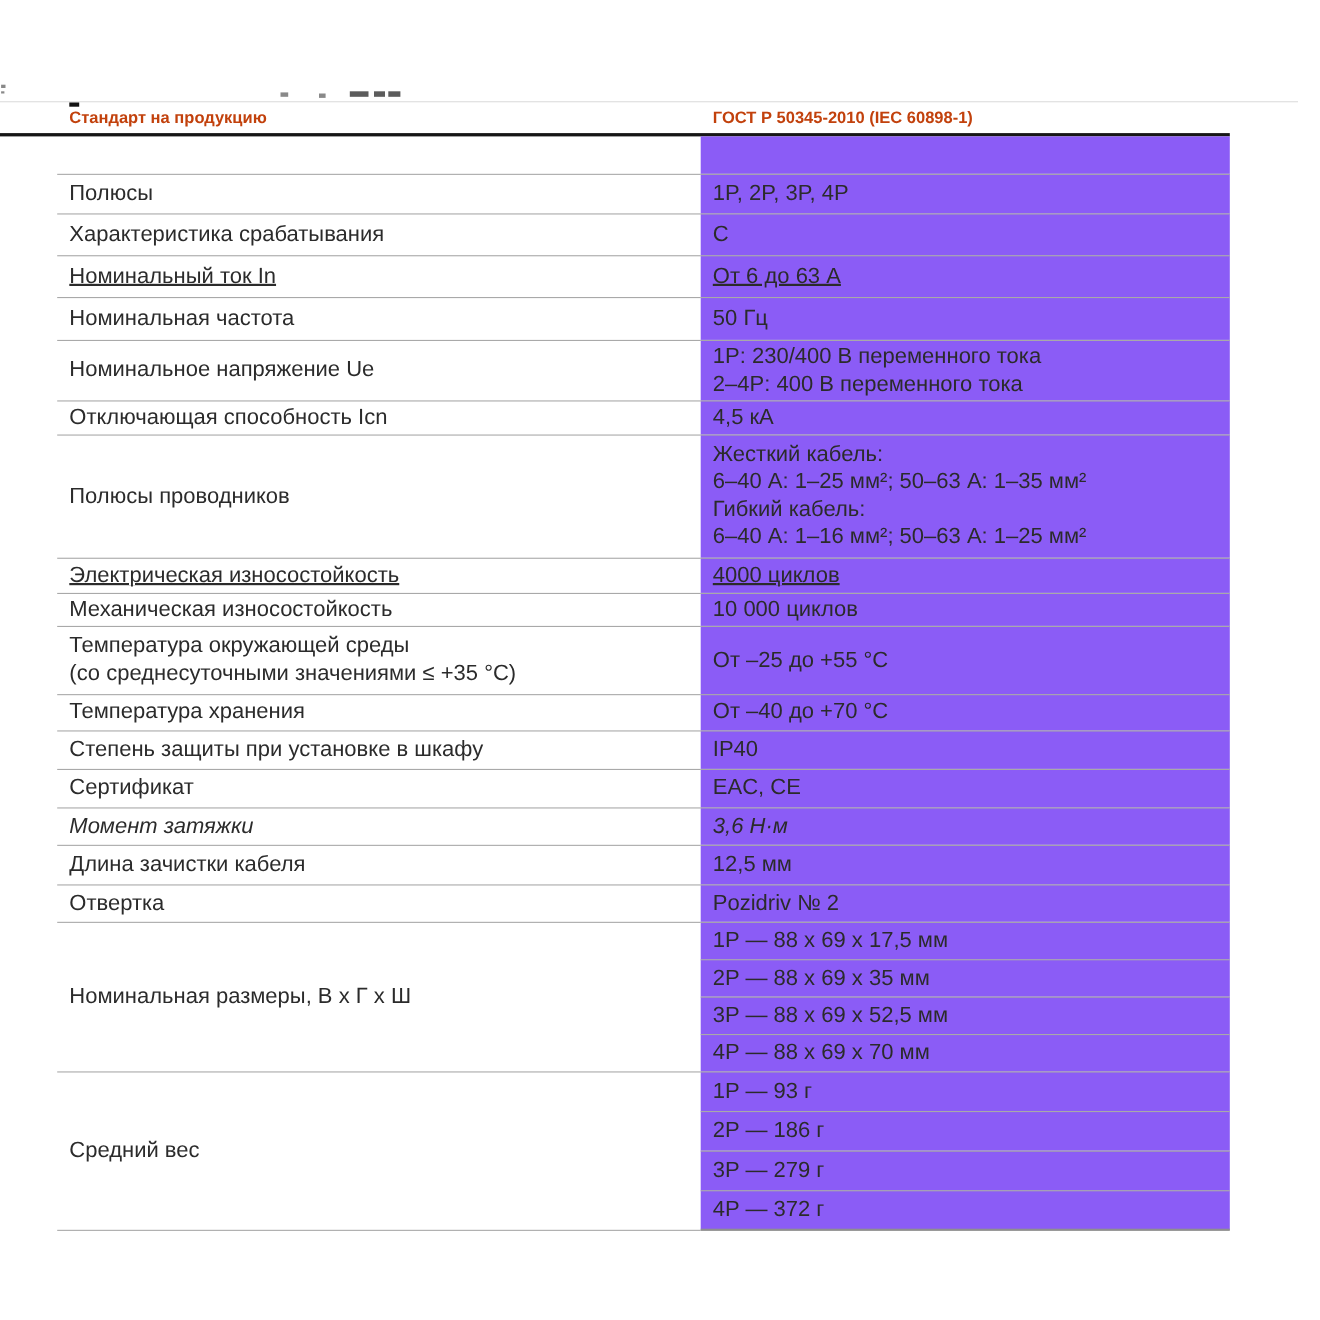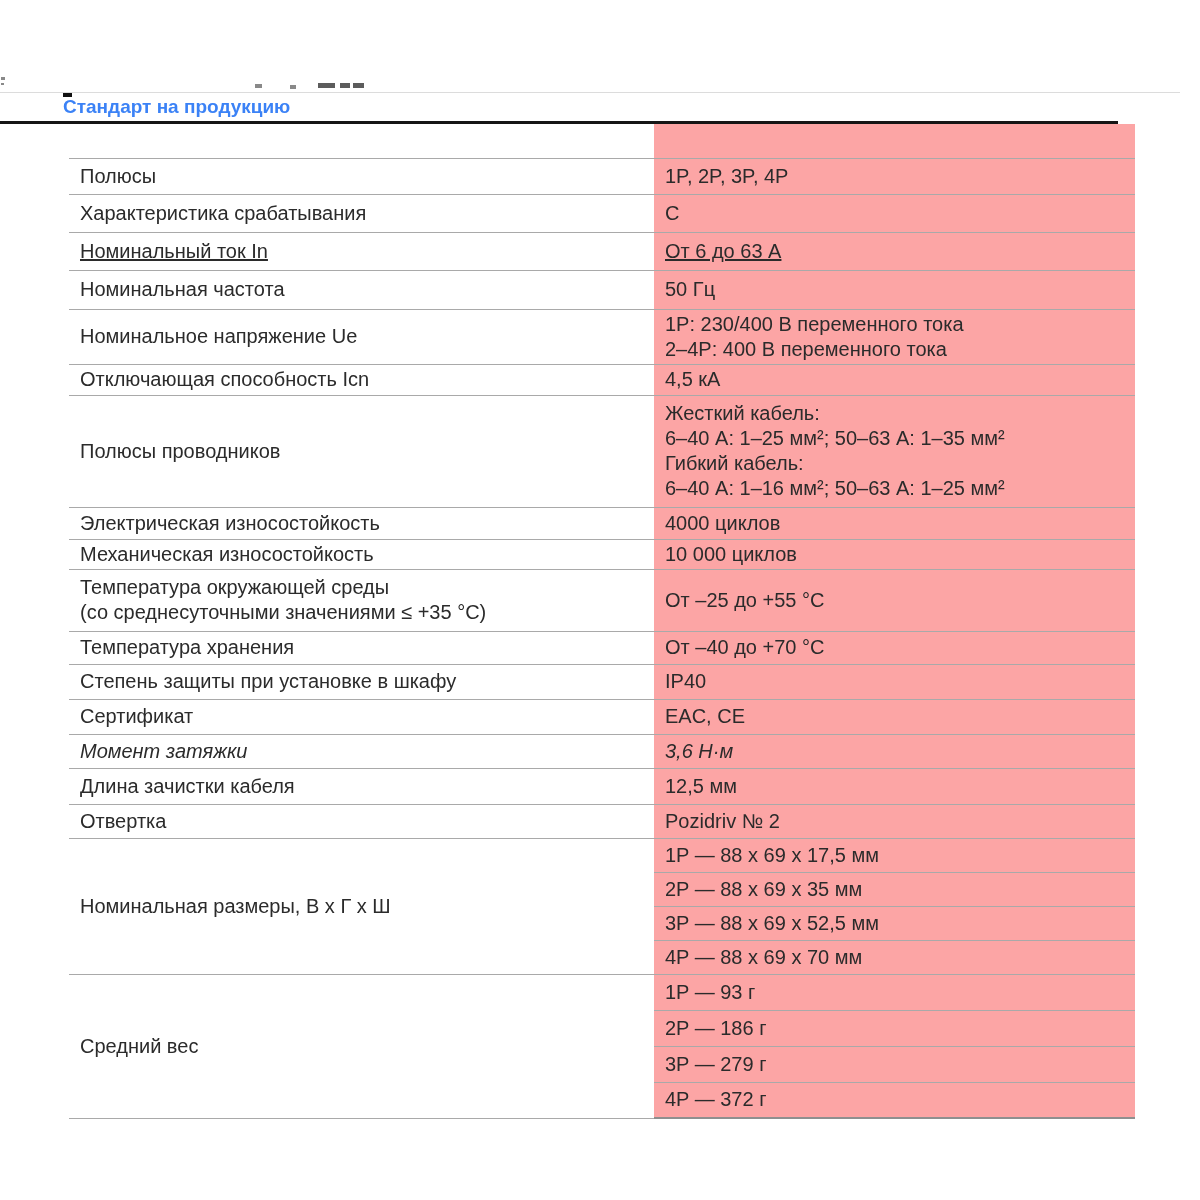--- a/index.html
+++ b/index.html
@@ -35,57 +35,57 @@
     left: 0;
     width: 1118px;
     height: 28px;
   }
   .header-cell {
     position: absolute;
     top: 0;
     height: 28px;
     display: flex;
     align-items: center;
-    font-size: 19px;
+    font-size: 15px;
     font-weight: bold;
-    color: #3b82f6;
+    color: #c2410c;
     white-space: nowrap;
   }
   .header-cell.left  { left: 63px; }
   .header-cell.right { left: 648px; }
   .thick-rule {
     position: absolute;
     top: 121px;
     left: 0;
     width: 1118px;
     height: 3px;
     background: #161616;
   }
   table.spec-table {
     position: absolute;
     top: 124px;
-    left: 69px;
+    left: 52px;
     width: 1066px;
     border-collapse: collapse;
     table-layout: fixed;
   }
   table.spec-table col.c1 { width: 585px; }
   table.spec-table col.c2 { width: 481px; }
   table.spec-table th, table.spec-table td {
     border-bottom: 1px solid #a9a9a9;
     font-size: 20px;
     font-weight: normal;
     text-align: left;
     vertical-align: middle;
     line-height: 25px;
     white-space: pre-line;
     padding: 2px 10px 2px 11px;
     color: #2b2b2b;
   }
-  table.spec-table td.value-cell { background: #fca5a5; }
+  table.spec-table td.value-cell { background: #8b5cf6; }
   table.spec-table tr:last-child th,
   table.spec-table tr:last-child td {
     border-bottom: 2px solid #8f8f8f;
   }
 </style>
 </head>
 <body>
 
 <div class="artifact" style="left:1px;  top:77px; width:4px;  height:3px;"></div>
 <div class="artifact" style="left:1px;  top:83px; width:3px;  height:2px;"></div>
@@ -93,20 +93,21 @@
 <div class="artifact" style="left:290px; top:85px; width:6px;  height:4px;"></div>
 <div class="artifact" style="left:318px; top:83px; width:17px; height:5px; opacity:0.9;"></div>
 <div class="artifact" style="left:340px; top:83px; width:10px; height:5px; opacity:0.9;"></div>
 <div class="artifact" style="left:353px; top:83px; width:11px; height:5px; opacity:0.9;"></div>
 <div class="artifact" style="left:63px; top:93px; width:9px; height:4px; background:#111; opacity:1;"></div>
 
 <div class="hairline"></div>
 
 <div class="header-row">
   <div class="header-cell left">Стандарт на продукцию</div>
+  <div class="header-cell right">ГОСТ Р 50345-2010 (IEC 60898-1)</div>
 </div>
 
 <div class="thick-rule"></div>
 
 <table class="spec-table">
   <colgroup>
       <col class="c1">
       <col class="c2">
     </colgroup>
   <tbody id="spec-body">
@@ -139,21 +140,21 @@
         <th>Отключающая способность Icn</th>
         <td class="value-cell">4,5 кА</td>
       </tr>
       <tr style="height: 112px;">
         <th>Полюсы проводников</th>
         <td class="value-cell">Жесткий кабель:
 6–40 А: 1–25 мм²; 50–63 А: 1–35 мм²
 Гибкий кабель:
 6–40 А: 1–16 мм²; 50–63 А: 1–25 мм²</td>
       </tr>
-      <tr style="height: 32px;">
+      <tr style="height: 32px; text-decoration: underline;">
         <th>Электрическая износостойкость</th>
         <td class="value-cell">4000 циклов</td>
       </tr>
       <tr style="height: 30px; margin-top: 15px;">
         <th>Механическая износостойкость</th>
         <td class="value-cell">10 000 циклов</td>
       </tr>
       <tr style="height: 62px;">
         <th>Температура окружающей среды
 (со среднесуточными значениями ≤ +35 °C)</th>

